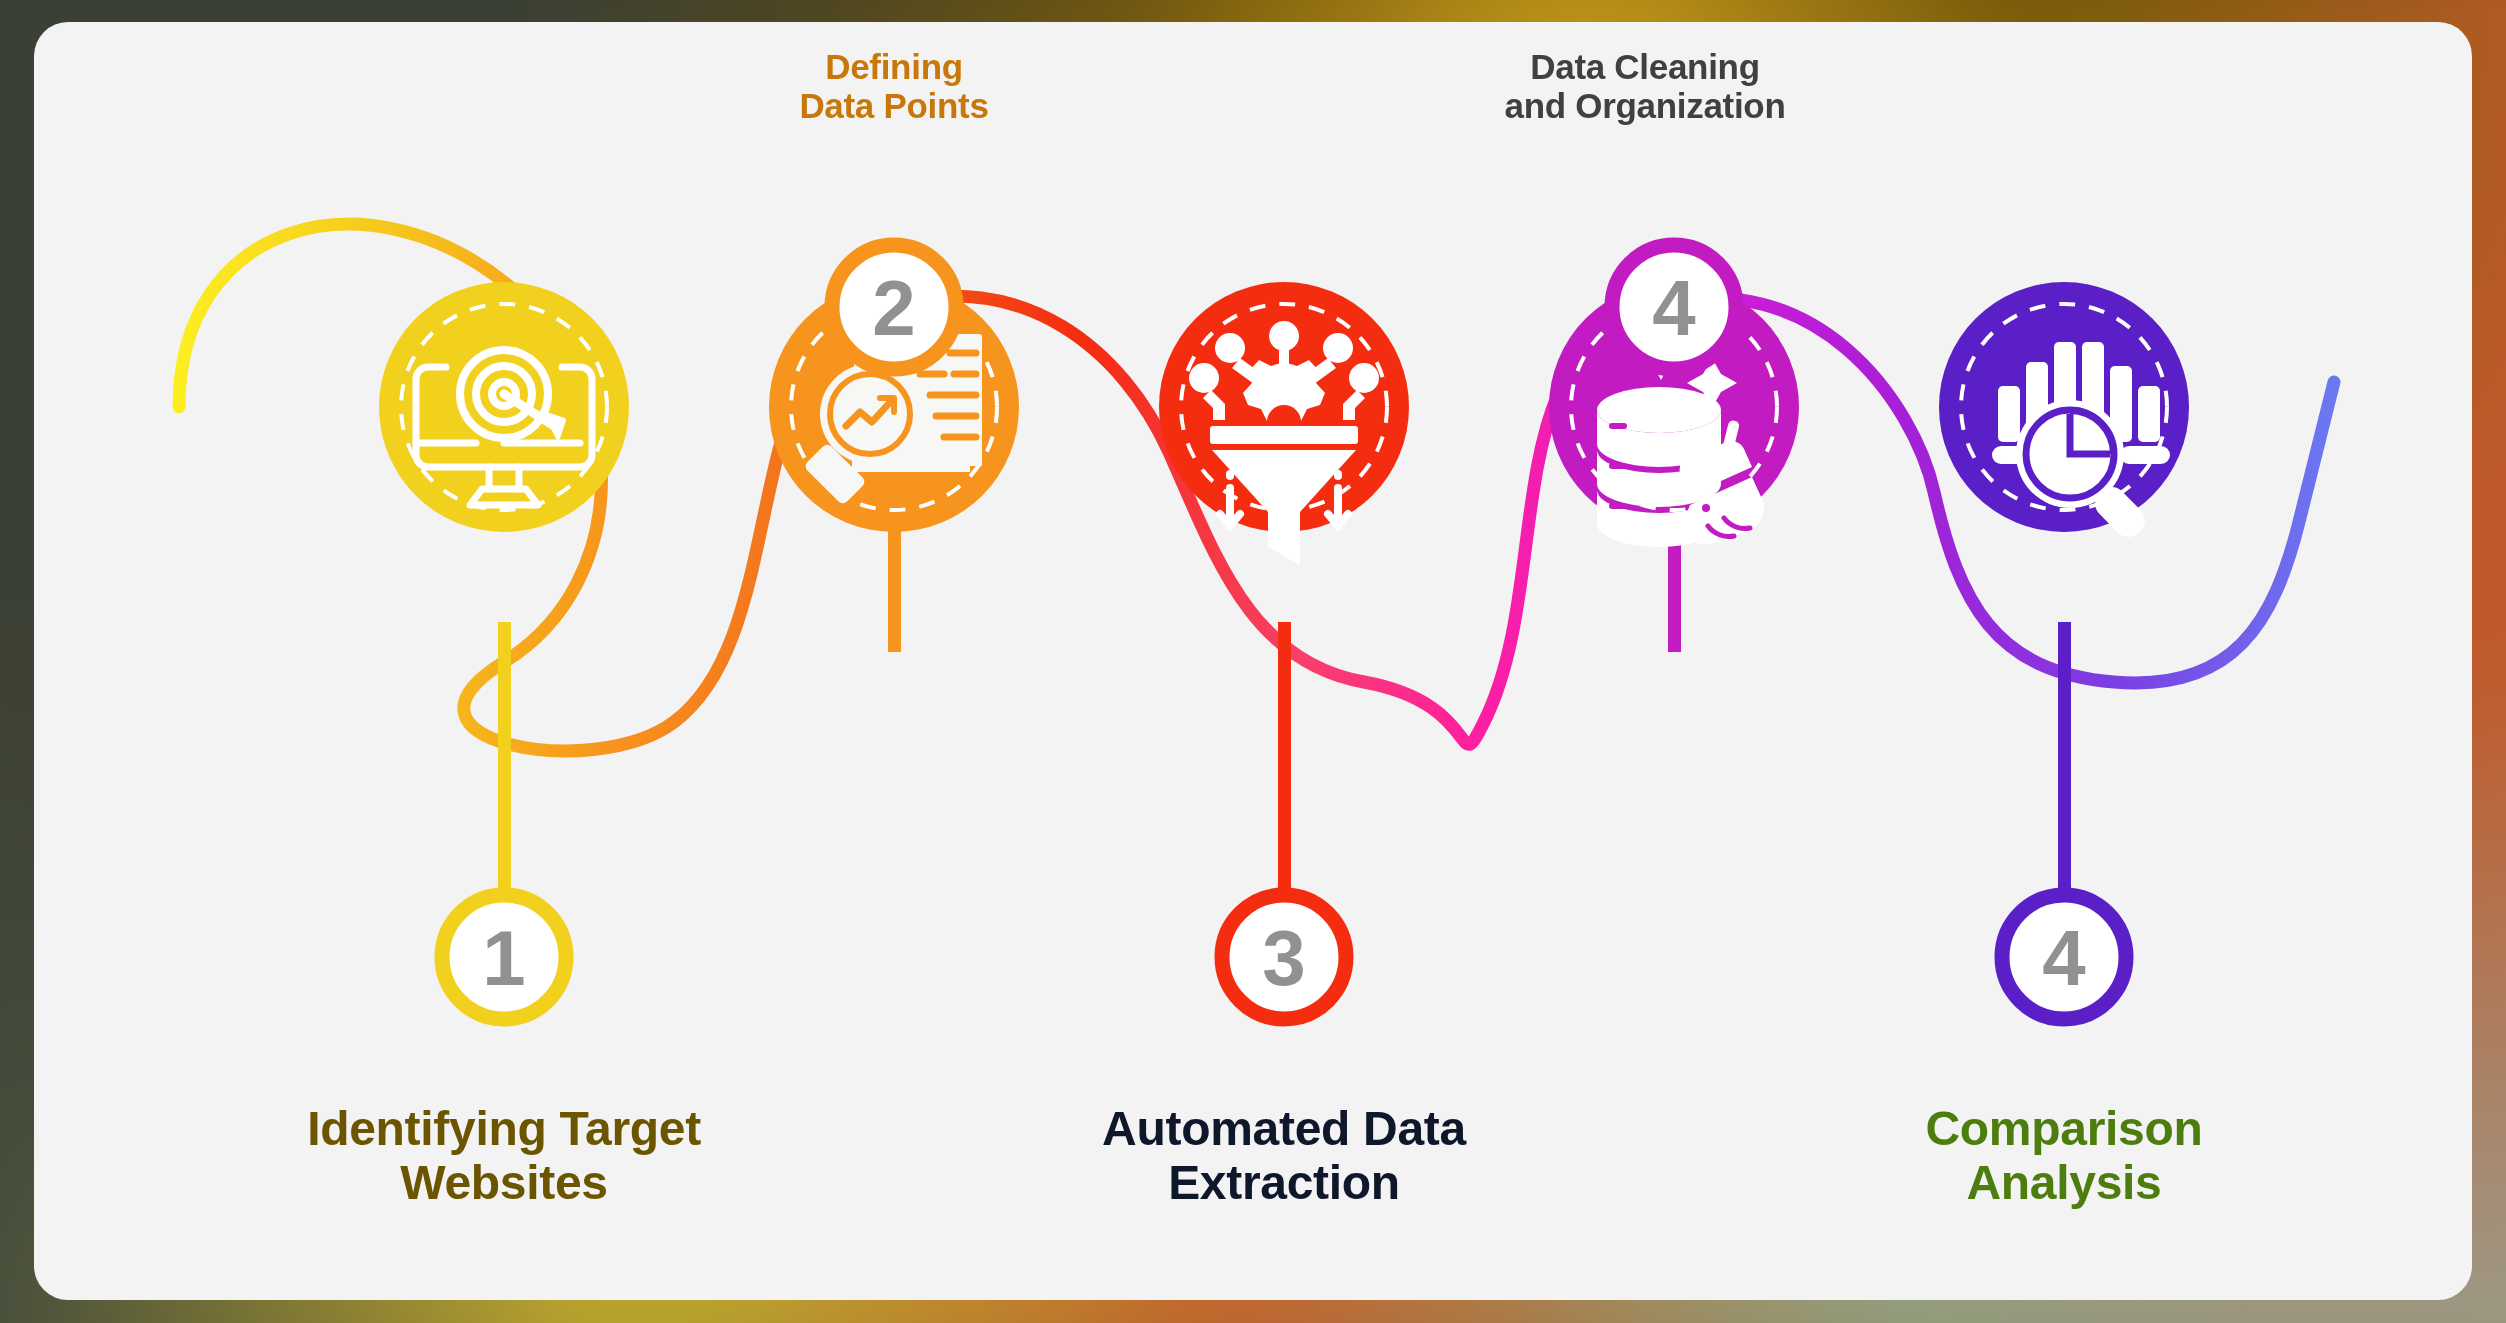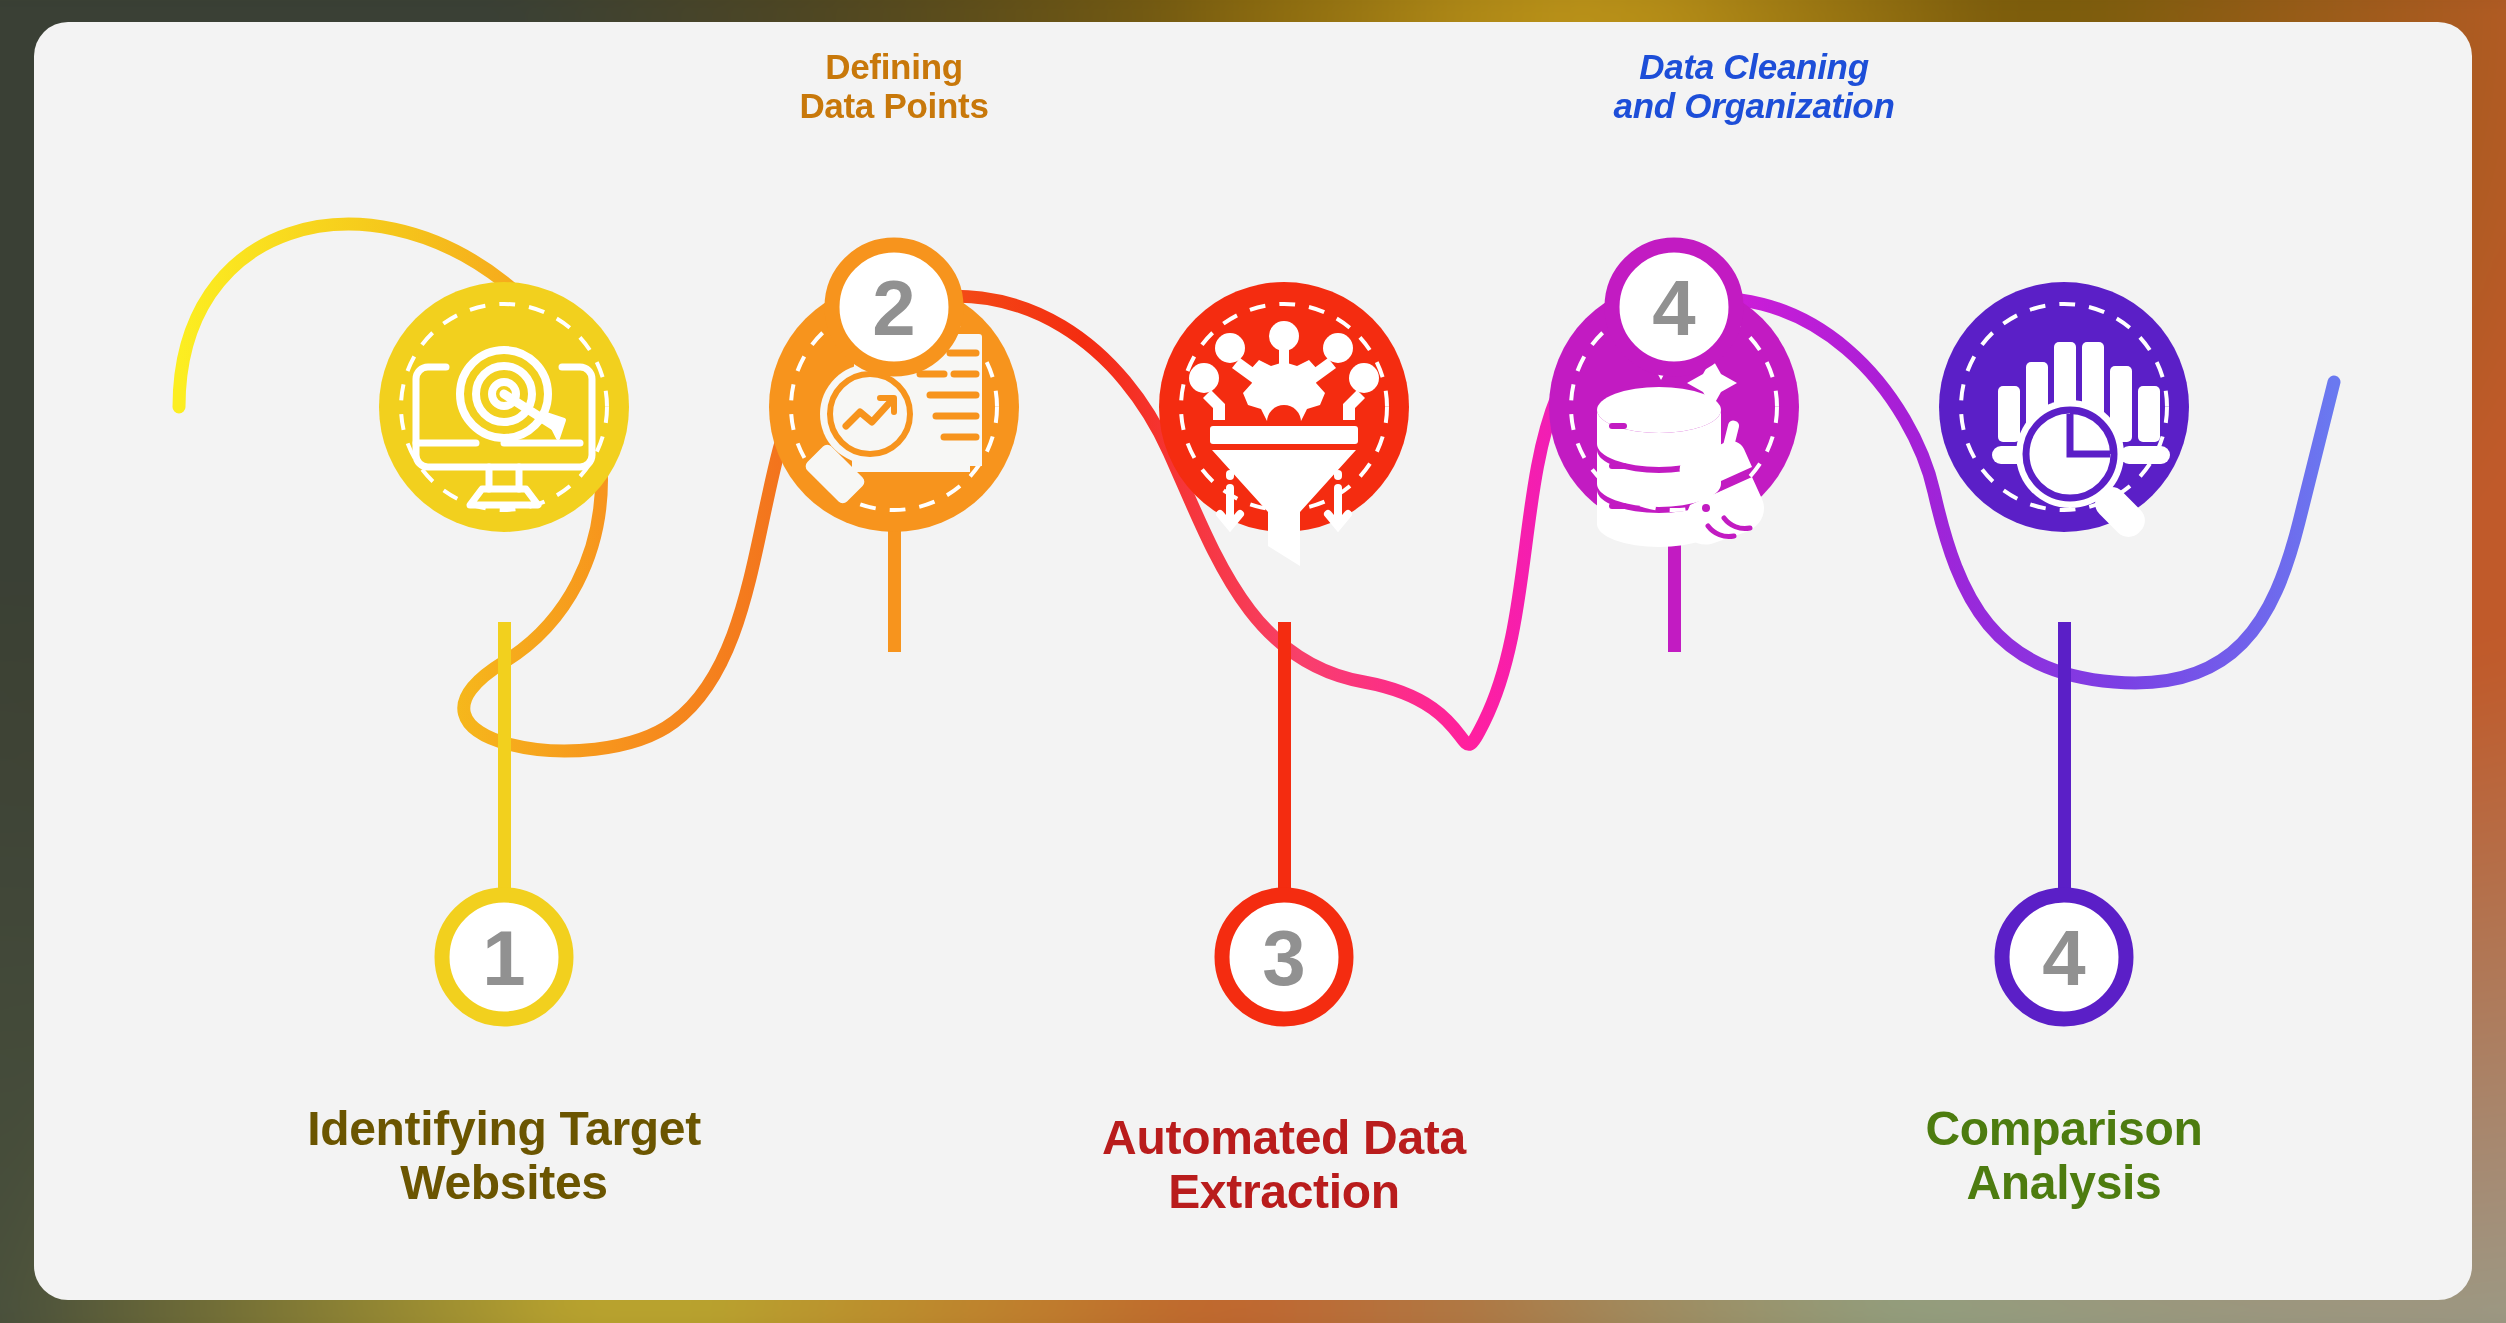--- a/index.html
+++ b/index.html
@@ -241,26 +241,26 @@
       </g>
       <g>
         <circle cx="2030" cy="935" r="62" fill="#ffffff" stroke="#5B1FC7" stroke-width="15"></circle>
         <text class="numtxt" x="2030" y="963" text-anchor="middle">4</text>
       </g>
     </svg>
 
     <div class="txt top-label" style="left:660px;top:25px;width:400px;color:#C8780A;">Defining
 Data Points</div>
 
-    <div class="txt top-label" style="left:1480px;top:25px;width:480px;color:#1d4ed8;font-style:italic;">Data Cleaning
+    <div class="txt top-label" style="left:1371px;top:25px;width:480px;color:#404040;">Data Cleaning
 and Organization</div>
 
     <div class="txt bot-label" style="left:190px;top:1080px;width:560px;color:#6B5500;">Identifying Target
 Websites</div>
 
-    <div class="txt bot-label" style="left:970px;top:1080px;width:560px;color:#b91c1c;margin-top:9px;">Automated Data
+    <div class="txt bot-label" style="left:970px;top:1080px;width:560px;color:#0f172a;">Automated Data
 Extraction</div>
 
     <div class="txt bot-label" style="left:1790px;top:1080px;width:480px;color:#4d7c0f;">Comparison
 Analysis</div>
 
   </div>
 </div>
 
 </body></html>

